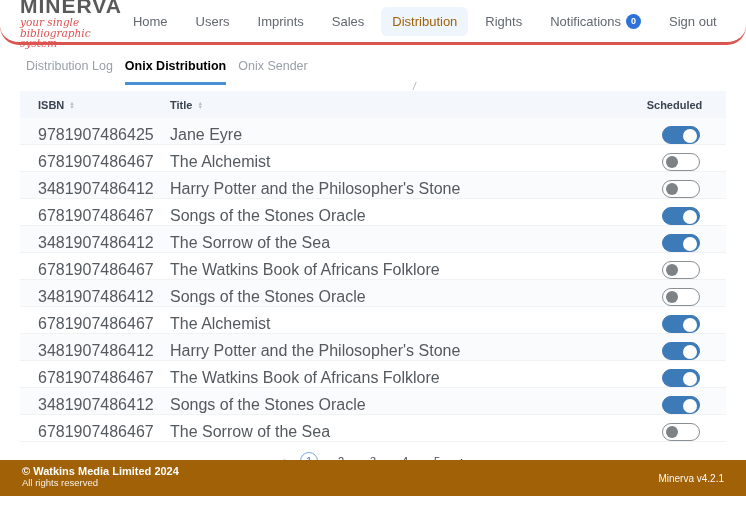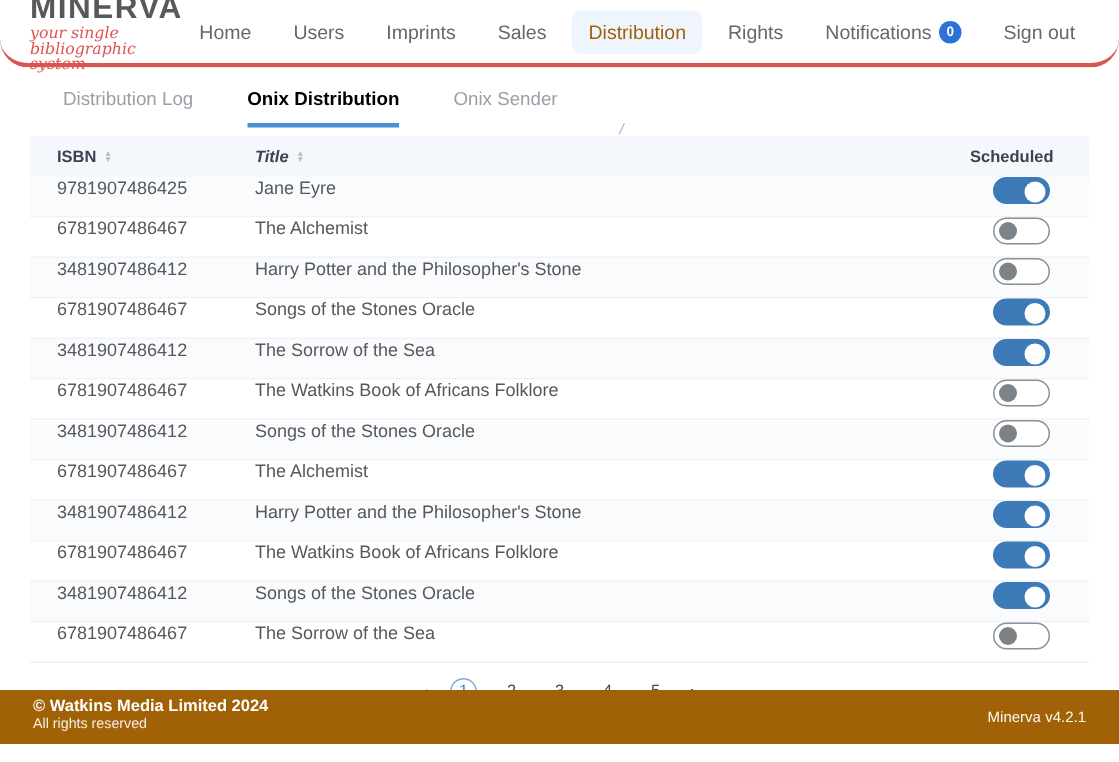--- a/index.html
+++ b/index.html
@@ -57,23 +57,22 @@
     color: #fff;
     font-size: 9px;
     line-height: 15px;
     text-align: center;
     font-weight: bold;
   }
 
   
   .tabs {
     display: flex;
-    gap: 36px;
+    gap: 12px;
     padding: 14px 0 0 26px;
-    margin-left: 16px;
   }
   .tab {
     font-size: 12.5px;
     color: #9aa0a8;
     padding-bottom: 9px;
     cursor: pointer;
     border-bottom: 3px solid transparent;
   }
   .tab.active {
     color: #000000;
@@ -94,35 +93,35 @@
   .thead {
     display: flex;
     align-items: center;
     height: 27px;
     background: #f4f8fd;
     font-size: 11px;
     font-weight: bold;
     color: #3c4350;
   }
   .col-isbn { width: 150px; padding-left: 18px; flex: none; display: flex; align-items: center; gap: 5px; text-align: right; }
-  .col-title { flex: 1; display: flex; align-items: center; gap: 5px; font-style: italic; }
+  .col-title { flex: 1; display: flex; align-items: center; gap: 5px; }
   .col-sched { width: 90px; flex: none; text-align: center; padding-right: 13px; }
   .sort {
     display: inline-flex;
     flex-direction: column;
     line-height: 4px;
     font-size: 5.5px;
     color: #b7bec8;
     cursor: pointer;
   }
   .trow {
     display: flex;
-    align-items: flex-start;
+    align-items: flex-end;
     height: 27px;
-    font-size: 12px;
+    font-size: 16px;
     color: #54595f;
     border-bottom: 1px solid #f1f2f4;
     background: #fff;
   }
   .tbody .trow:nth-child(odd) { background: #fafbfc; }
   .cell-isbn { width: 150px; padding-left: 18px; flex: none; }
   .cell-title { flex: 1; }
   .cell-sched { width: 90px; flex: none; display: flex; justify-content: flex-end; padding-right: 26px; }
 
   

